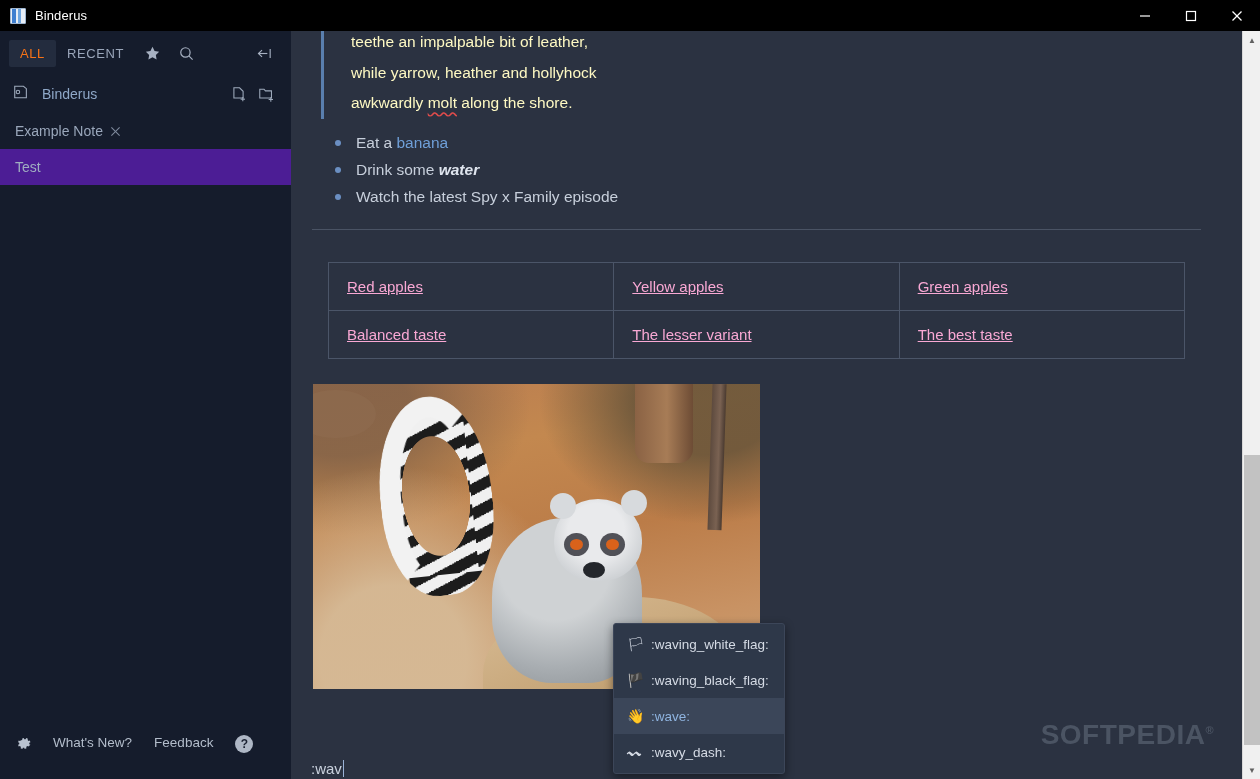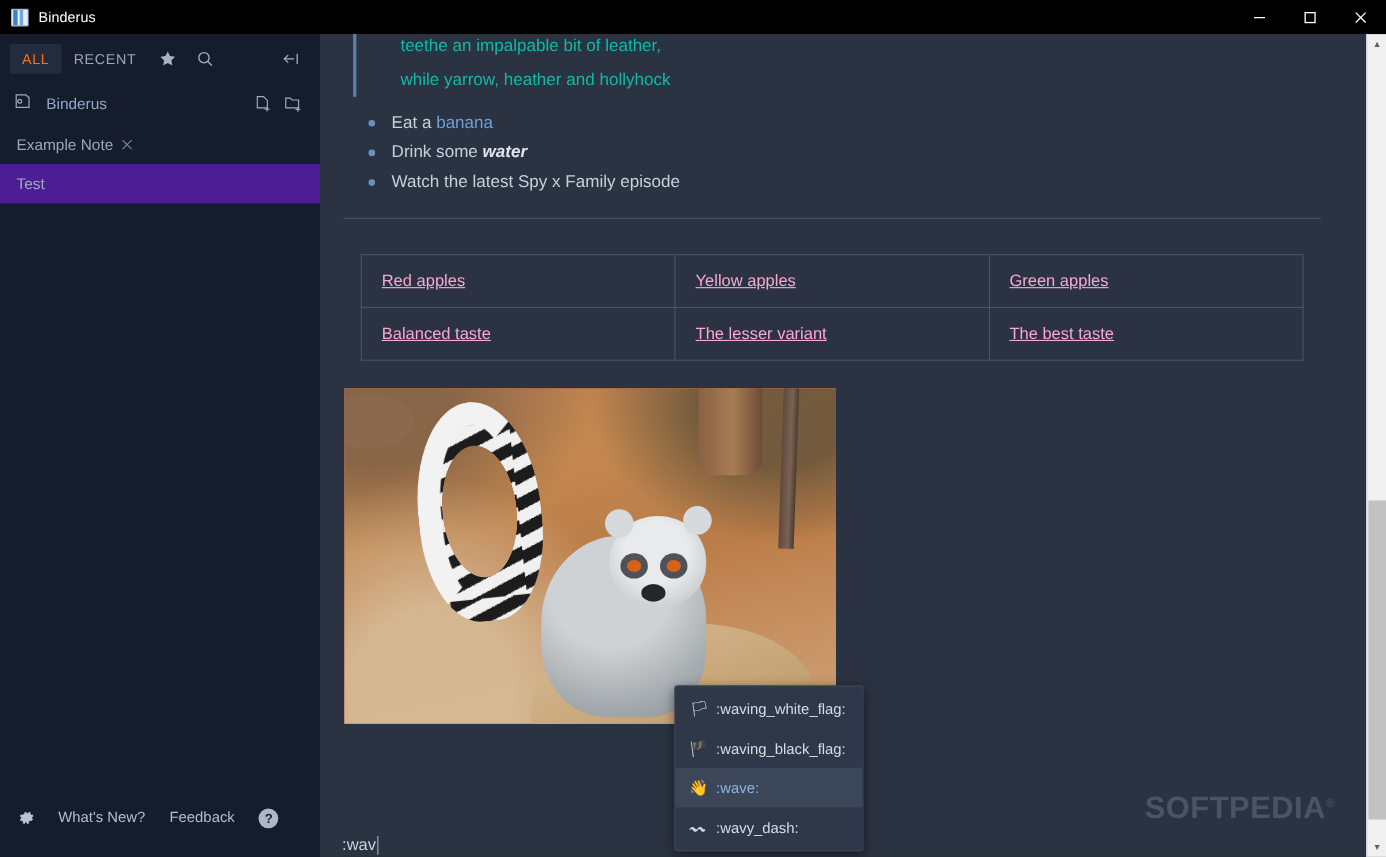--- a/index.html
+++ b/index.html
@@ -158,23 +158,23 @@
 
   .doc {
     position: absolute;
     top: -4px; left: 0;
     width: 951px;
     padding: 0 40px 0 30px;
   }
 
   .quote {
     border-left: 3px solid #5a7fae;
-    padding-left: 40px;
+    padding-left: 27px;
     margin: 0 0 10px 0;
-    color: #14b8a6;
+    color: #fef9c3;
     font-size: 15.5px;
     line-height: 30.5px;
   }
   .quote .q-cut { display: block; }
   .spell {
     text-decoration: underline;
     text-decoration-style: wavy;
     text-decoration-color: #e04b4b;
     text-underline-offset: 3px;
   }
@@ -504,20 +504,21 @@
       <span class="helpic">?</span>
     </div>
   </div>
 
   <div class="editor">
     <div class="doc">
 
       <div class="quote">
         <span class="q-cut">teethe an impalpable bit of leather,</span>
         <span class="q-cut">while yarrow, heather and hollyhock</span>
+        <span class="q-cut">awkwardly <span class="spell">molt</span> along the shore.</span>
       </div>
 
       <ul class="bullets">
         <li><span>Eat a </span><span class="lnk">banana</span></li>
         <li><span>Drink some </span><span class="bolditalic">water</span></li>
         <li><span>Watch the latest Spy x Family episode</span></li>
       </ul>
 
       <hr class="rule">
 

